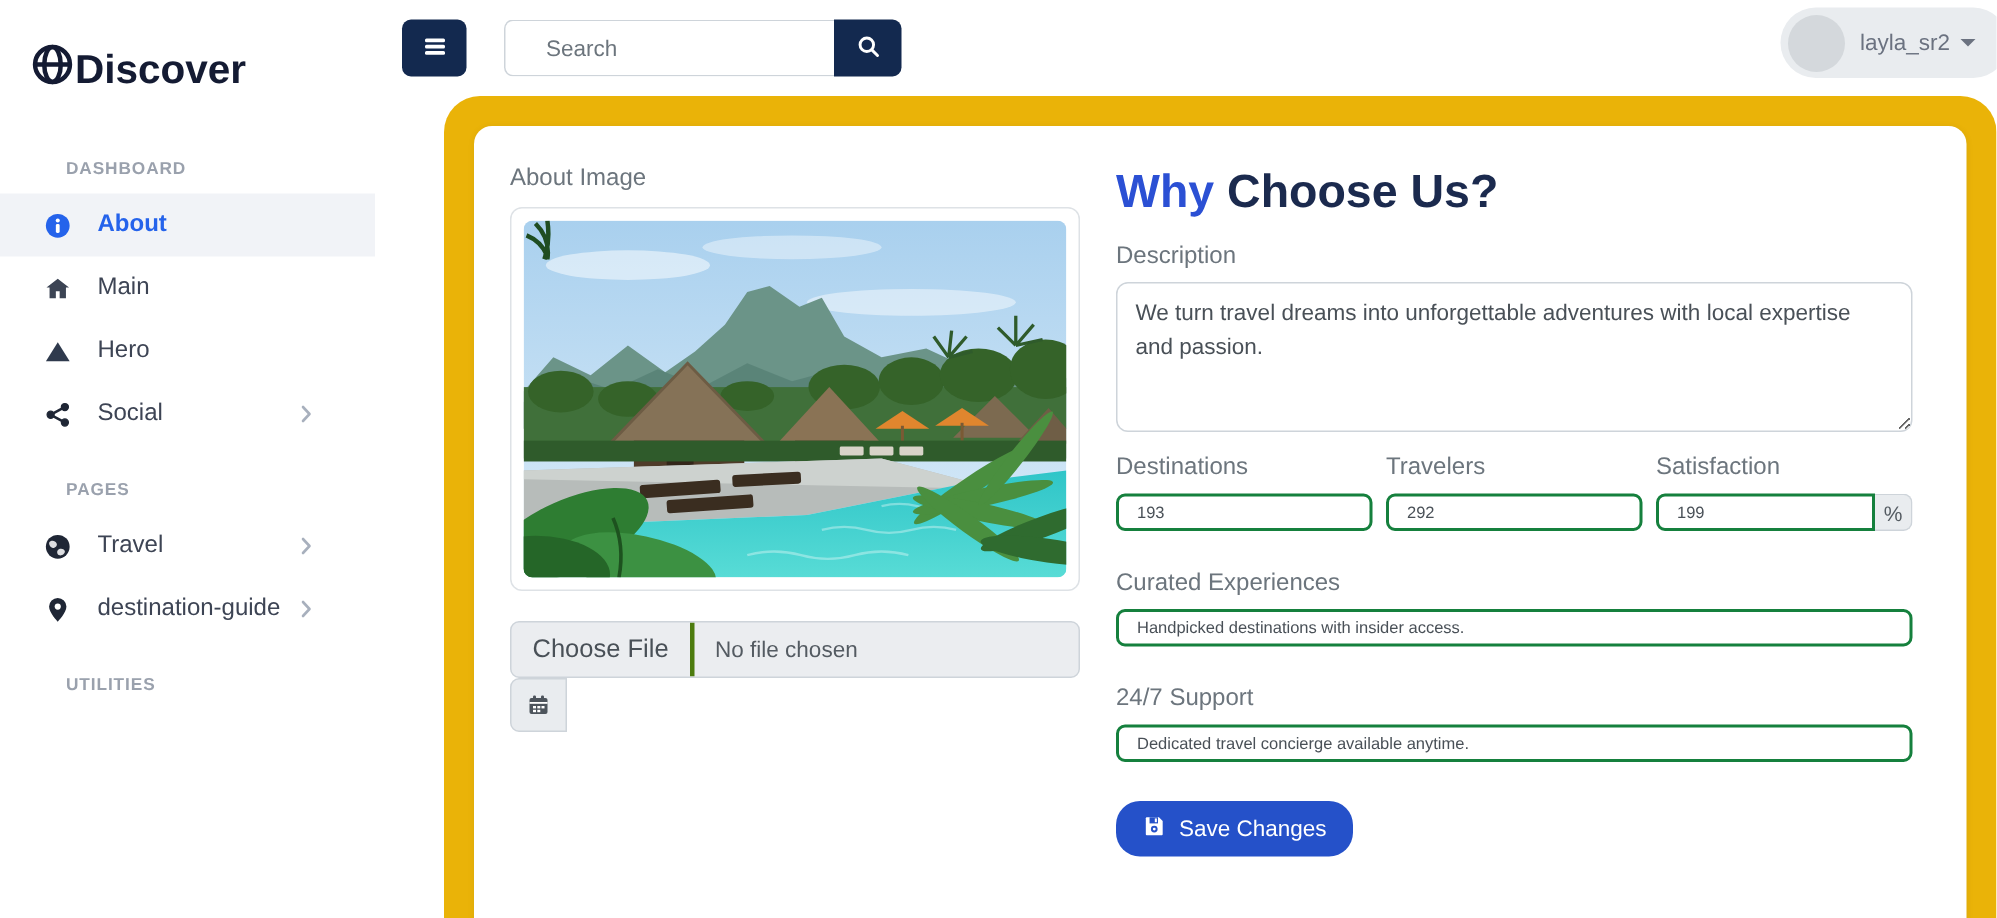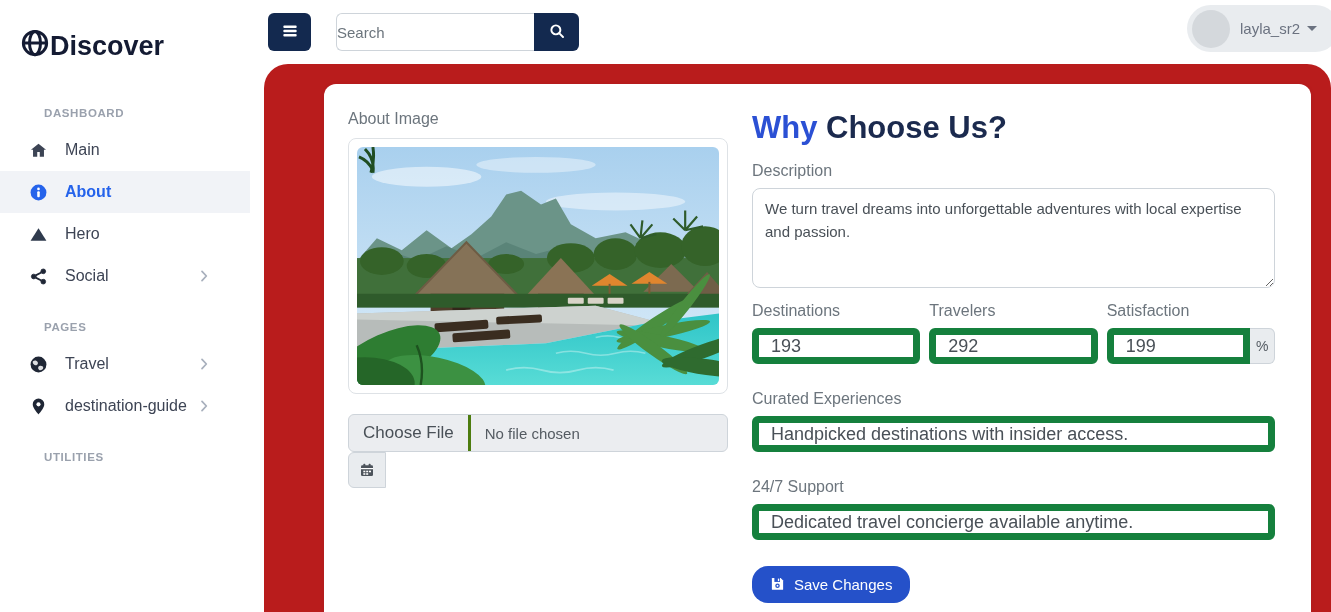--- a/index.html
+++ b/index.html
@@ -24,39 +24,39 @@
   .chev { margin-left:auto; margin-right:38px; display:flex; }
 
   
   .main { flex:1; display:flex; flex-direction:column; position:relative; }
   .topbar { height:64px; display:flex; align-items:center; padding-left:18px;
     position:relative; background:#fff; }
   .hamburger { width:43px; height:38px; background:#13294f; border:none;
     border-radius:6px; display:flex; align-items:center; justify-content:center;
     cursor:pointer; }
   .search-group { display:flex; margin-left:25px; height:38px; }
-  .search-input { width:198px; height:38px; border:1px solid #ced4da;
-    border-right:none; border-radius:6px 0 0 6px; padding:0 0; font-size:15px;
+  .search-input { width:220px; height:38px; border:1px solid #ced4da;
+    border-right:none; border-radius:6px 0 0 6px; padding:0 27px; font-size:15px;
     color:#404040; outline:none; font-family:"Liberation Sans",sans-serif; }
   .search-input::placeholder { color:#6c757d; }
   .search-btn { width:45px; height:38px; background:#13294f; border:none;
     border-radius:0 6px 6px 0; display:flex; align-items:center;
     justify-content:center; cursor:pointer; }
   .user-pill { position:absolute; right:-8px; top:5px; height:47px;
     background:#e9ecef; border-radius:26px; display:flex; align-items:center;
     padding:0 22px 0 5px; cursor:pointer; }
   .avatar { width:38px; height:38px; border-radius:50%; background:#d4d8dc; }
   .username { margin-left:10px; color:#6b7280; font-size:15px; }
   .caret { width:0; height:0; border-left:5px solid transparent;
     border-right:5px solid transparent; border-top:5px solid #6b7280;
     margin-left:7px; }
 
   
-  .content { height:548px; margin-left:14px; background:#b91c1c;
-    border-radius:24px 24px 0 0; overflow:hidden;padding-left:40px; }
+  .content { height:548px; margin-left:46px; background:#eab308;
+    border-radius:24px 24px 0 0; overflow:hidden; }
   .card { margin:20px 20px 0 20px; background:#fff; border-radius:12px;
     box-shadow:0 1px 5px rgba(30,40,90,.07); height:620px; display:flex;
     gap:24px; padding:26px 36px 26px 24px; }
 
   .col-left { width:380px; flex:0 0 380px; }
   .field-label { color:#6c757d; font-size:16px; margin-bottom:10px; }
   .image-card { border:1px solid #dee2e6; border-radius:8px; padding:8px;
     background:#fff; }
   .image-frame { border-radius:6px; overflow:hidden; width:362px; height:238px; }
   .file-input { margin-top:20px; height:38px; display:flex; align-items:center;
@@ -78,22 +78,22 @@
   h1 { font-size:31px; font-weight:800; color:#1b2a4e; margin:0 0 2px 0; }
   h1 .accent { color:#2b50d4; }
   .lab { color:#6c757d; font-size:16px; margin:16px 0 8px 0; }
   textarea.desc { width:100%; height:100px; border:1px solid #ced4da;
     border-radius:8px; padding:9px 12px; font-size:15px; color:#495057;
     font-family:"Liberation Sans",sans-serif; resize:vertical; outline:none;
     line-height:1.5; }
   .stats-row { display:flex; gap:9px; margin-top:10px; }
   .stat { flex:1; }
   .stat .lab { margin-top:0; }
-  .txt-input { width:100%; height:36px; border:7px solid #15803d;
-    border-radius:6px; padding:0 12px; font-size:18px; color:#495057;
+  .txt-input { width:100%; height:25px; border:2px solid #15803d;
+    border-radius:6px; padding:0 12px; font-size:11px; color:#495057;
     outline:none; font-family:"Liberation Sans",sans-serif; }
   .suffix-group { display:flex; }
   .suffix-group .txt-input { border-radius:6px 0 0 6px; min-width:0; }
   .suffix { width:30px; background:#e9ecef; border:1px solid #ced4da;
     border-left:none; border-radius:0 6px 6px 0; display:flex;
     align-items:center; justify-content:center; color:#545b62; font-size:14px; }
   .save-btn { margin-top:26px; background:#2551c9; color:#fff; border:none;
     border-radius:16px; height:37px; padding:0 18px; font-size:15px;
     display:inline-flex; align-items:center; gap:9px; cursor:pointer;
     font-family:"Liberation Sans",sans-serif; }
@@ -110,37 +110,37 @@
           <circle cx="12" cy="12" r="9.3"></circle>
             <ellipse cx="12" cy="12" rx="4.4" ry="9.3"></ellipse>
           <line x1="2.7" y1="12" x2="21.3" y2="12"></line>
         </svg>
       </span>
       <span>Discover</span>
     </div>
 
     <div class="section-label">DASHBOARD</div>
     <nav class="nav">
-      <div class="nav-item">
-        <span class="nav-icon">
-          <svg viewBox="0 0 24 24" width="19" height="19" fill="#3c4454">
-            <path d="M12 3.5 2.5 11h2.6v9h5.3v-6h3.2v6h5.3v-9h2.6z"></path>
-          </svg>
-        </span>
-        <span>Main</span>
-      </div>
       <div class="nav-item active">
         <span class="nav-icon">
           <svg viewBox="0 0 24 24" width="19" height="19">
             <circle cx="12" cy="12" r="10" fill="#2563eb"></circle>
             <circle cx="12" cy="7.5" r="1.7" fill="#fff"></circle>
             <rect x="10.4" y="10.5" width="3.2" height="7.5" rx="1.2" fill="#fff"></rect>
           </svg>
         </span>
         <span>About</span>
+      </div>
+      <div class="nav-item">
+        <span class="nav-icon">
+          <svg viewBox="0 0 24 24" width="19" height="19" fill="#3c4454">
+            <path d="M12 3.5 2.5 11h2.6v9h5.3v-6h3.2v6h5.3v-9h2.6z"></path>
+          </svg>
+        </span>
+        <span>Main</span>
       </div>
       <div class="nav-item">
         <span class="nav-icon">
           <svg viewBox="0 0 24 24" width="19" height="19" fill="#2f3a4d">
             <path d="M12 4 22 20H2z"></path>
           </svg>
         </span>
         <span>Hero</span>
         <span class="chev"></span>
       </div>

